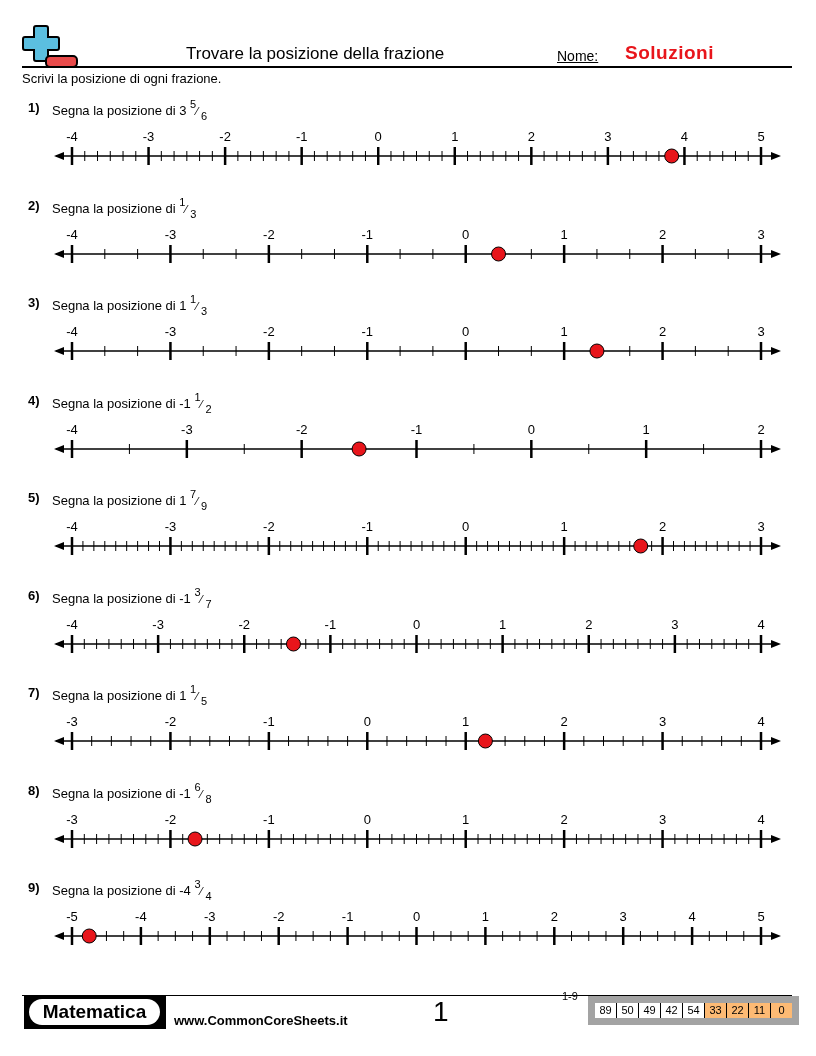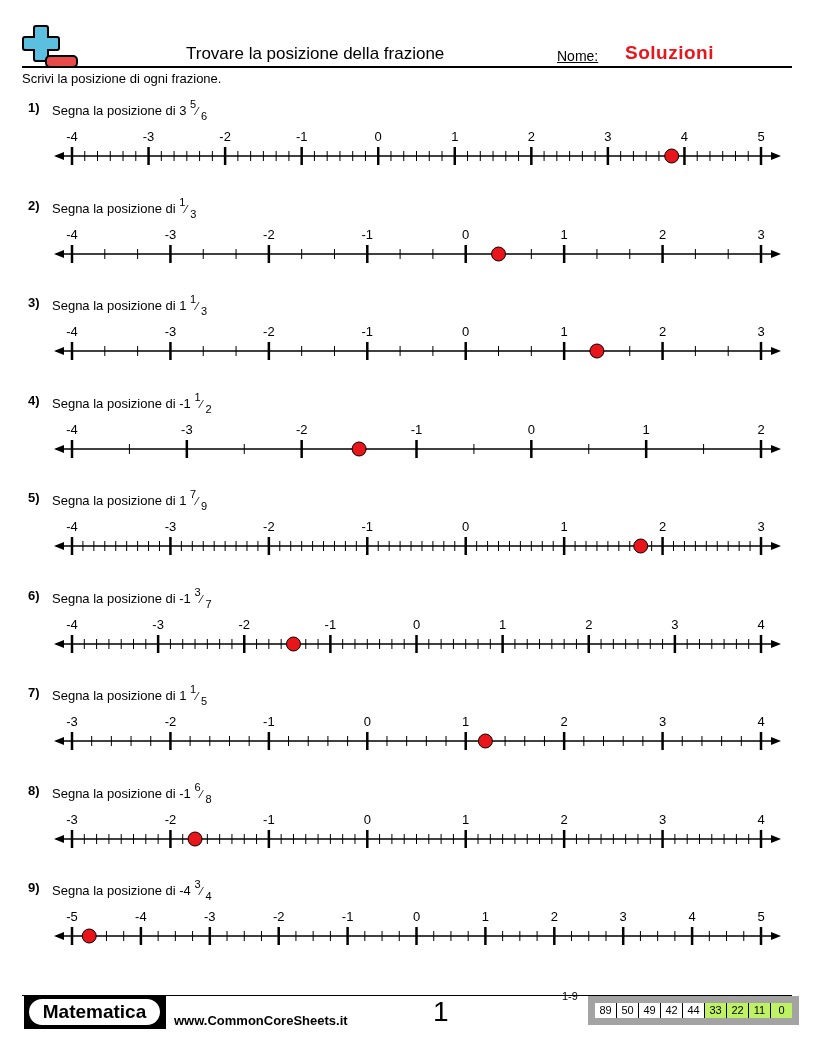--- a/index.html
+++ b/index.html
@@ -20,21 +20,21 @@
   .nl{position:absolute;left:0;top:16px;width:816px;height:62px;overflow:visible;}
   .footer-rule{position:absolute;left:22px;top:995px;width:770px;height:1px;background:#000;}
   .brand{position:absolute;left:24px;top:996px;width:142px;height:33px;background:#000;}
   .brand-pill{position:absolute;left:5px;top:3px;width:131px;height:26px;border-radius:14px;background:#fff;display:flex;align-items:center;justify-content:center;font-weight:bold;font-size:19px;}
   .site{position:absolute;left:174px;top:1013px;font-size:13px;font-weight:bold;}
   .page-num{position:absolute;left:433px;top:996px;font-size:28px;}
   .score-label{position:absolute;left:562px;top:990px;font-size:11px;}
   .score-table{position:absolute;left:588px;top:996px;display:flex;border:7px solid #a3a3a3;}
   .score-cell{width:21px;height:15px;border-right:1px solid #000;font-size:11px;text-align:center;line-height:15px;}
   .score-cell:last-child{border-right:none;}
-  .score-cell.hl{background:#bef264;}
+  .score-cell.hl{background:#fdba74;}
 </style>
 </head>
 <body>
 
 <svg class="logo" viewBox="0 0 58 44">
   <path d="M14 2 h10 a2 2 0 0 1 2 2 v9 h9 a2 2 0 0 1 2 2 v9 a2 2 0 0 1 -2 2 h-9 v9 a2 2 0 0 1 -2 2 h-10 a2 2 0 0 1 -2 -2 v-9 h-9 a2 2 0 0 1 -2 -2 v-9 a2 2 0 0 1 2 -2 h9 v-9 a2 2 0 0 1 2 -2 z" fill="#5bbfe0" stroke="#000" stroke-width="2"></path>
   <rect x="24" y="32" width="31" height="11" rx="4" fill="#e84a4a" stroke="#000" stroke-width="2"></rect>
 </svg>
 <div class="title">Trovare la posizione della frazione</div>
 <div class="name-label">Nome:</div>
@@ -584,18 +584,18 @@
   <div class="brand-pill">Matematica</div>
 </div>
 <div class="site">www.CommonCoreSheets.it</div>
 <div class="page-num">1</div>
 <div class="score-label">1-9</div>
 <div class="score-table" id="score-table">
     <div class="score-cell">89</div>
     <div class="score-cell">50</div>
     <div class="score-cell">49</div>
     <div class="score-cell">42</div>
-    <div class="score-cell">44</div>
+    <div class="score-cell">54</div>
     <div class="score-cell hl">33</div>
     <div class="score-cell hl">22</div>
     <div class="score-cell hl">11</div>
     <div class="score-cell hl">0</div>
   </div>
 
 </body></html>

